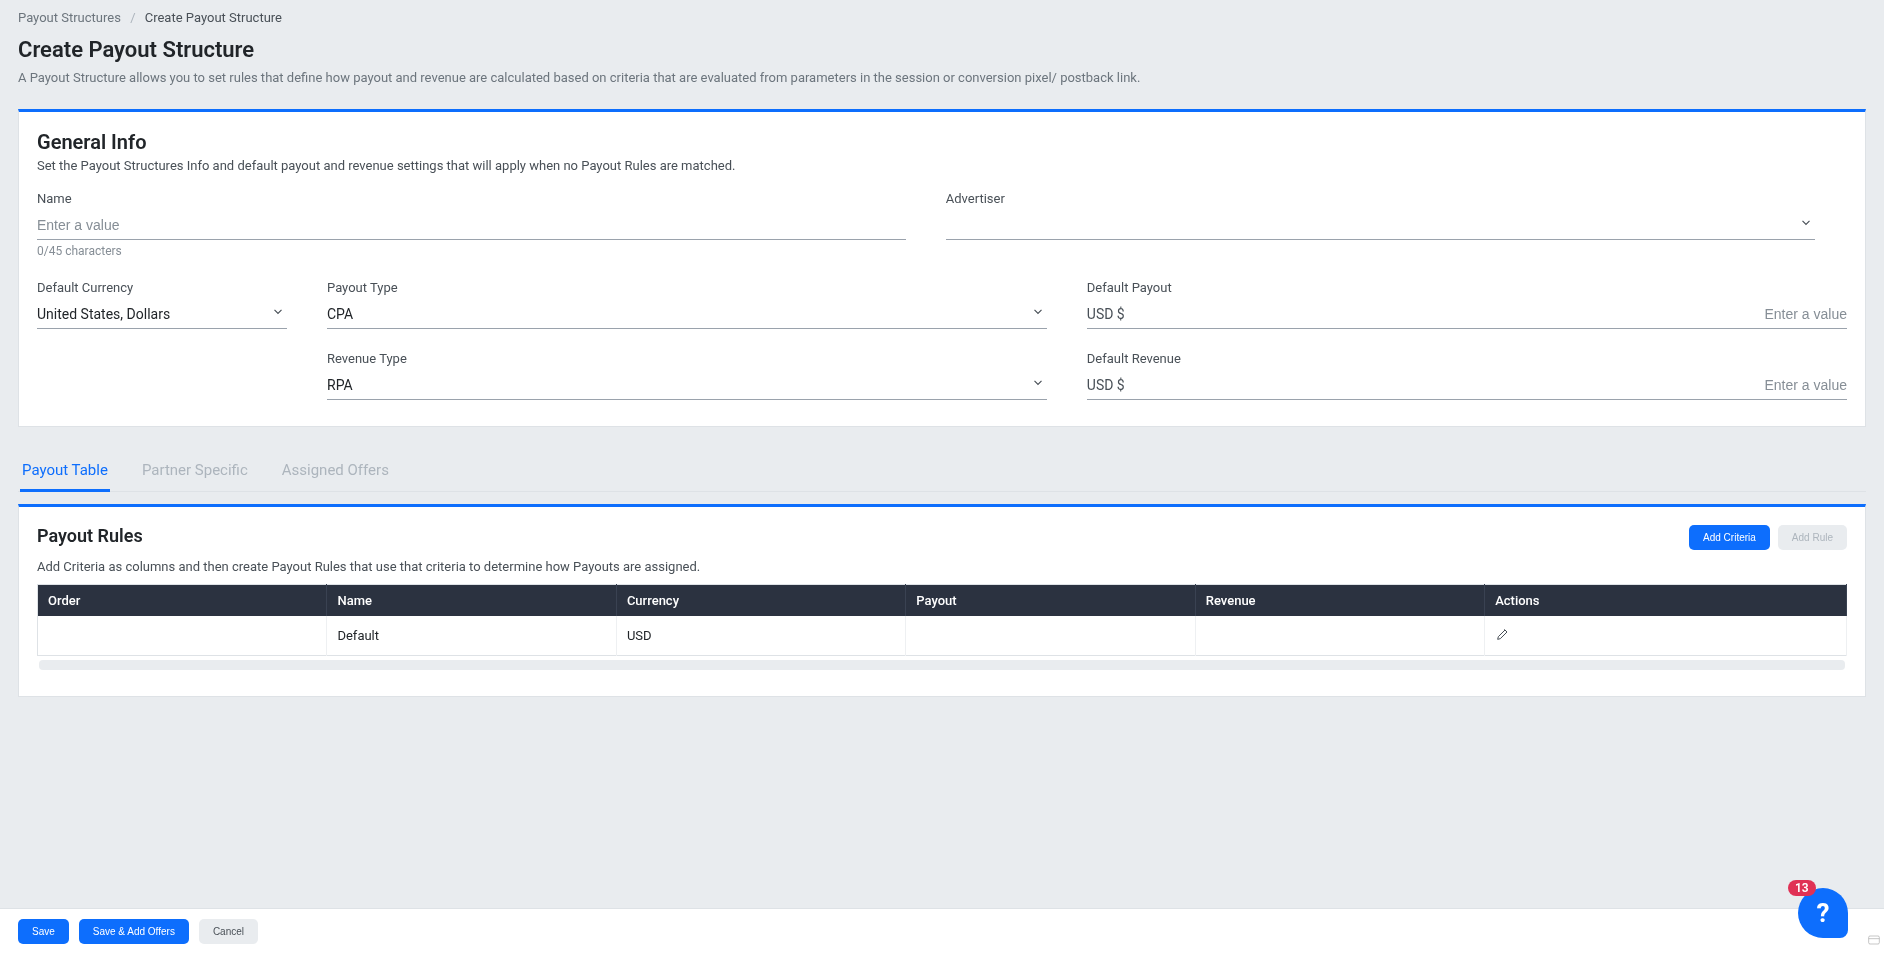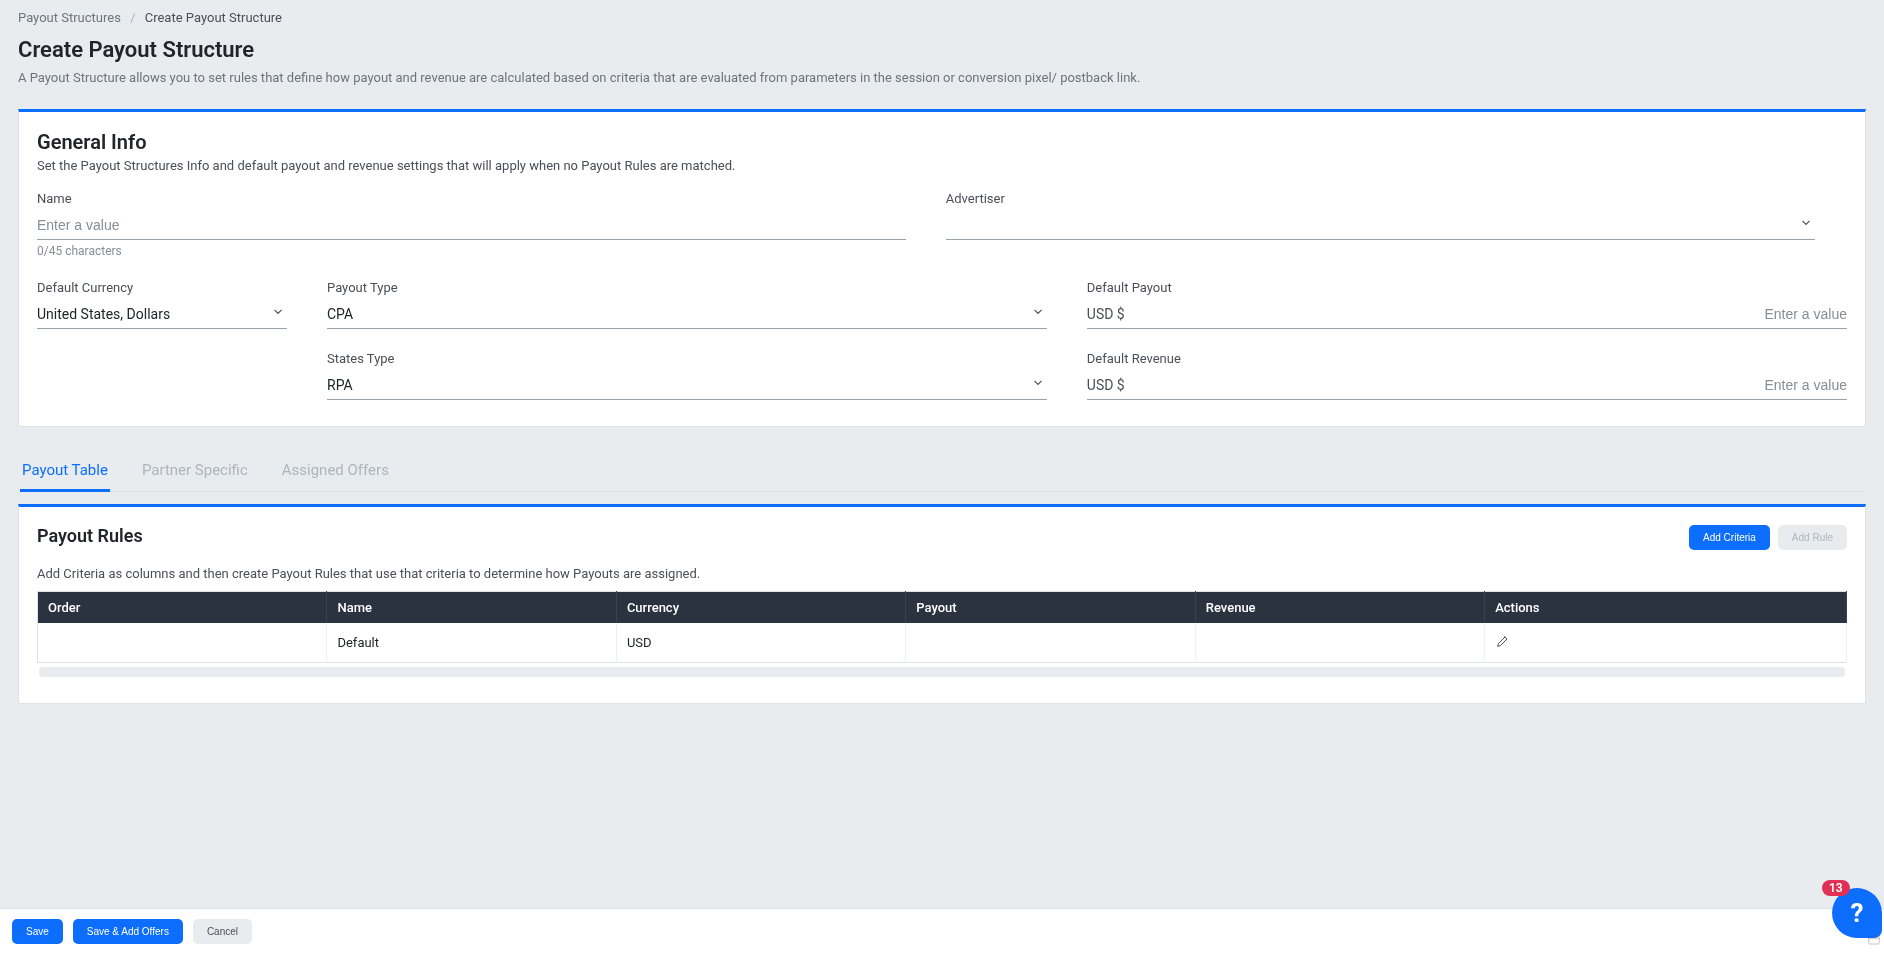--- a/index.html
+++ b/index.html
@@ -127,21 +127,21 @@
   }
 
   .rules-panel { margin-top: 12px; }
   .rules-header-row {
     display: flex;
     justify-content: space-between;
     align-items: flex-start;
     margin-bottom: 10px;
   }
   .rules-title { font-size: 18px; font-weight: 600; }
-  .rules-sub { font-size: 13px; color: #495057; margin-top: 20px; }
+  .rules-sub { font-size: 13px; color: #495057; margin-top: 13px; }
   .rules-buttons { display: flex; gap: 8px; }
   .btn {
     font-size: 10px;
     padding: 7px 14px;
     border: none;
     border-radius: 5px;
     cursor: pointer;
     font-weight: 500;
   }
   .btn-primary { background: #0d6efd; color: #fff; }
@@ -173,28 +173,28 @@
     height: 10px;
     background: #e9ecef;
     margin: 4px 2px 0 2px;
     border-radius: 4px;
   }
   .edit-icon svg { width: 16px; height: 16px; stroke: #495057; fill: none; stroke-width: 1.5; }
 
   .action-bar {
     background: #fff;
     border-top: 1px solid #dee2e6;
-    padding: 10px 12px;
+    padding: 10px 18px;
     display: flex;
     gap: 10px;
   }
 
   .help-fab {
     position: fixed;
-    right: 2px;
+    right: 36px;
     bottom: 16px;
     width: 50px; height: 50px;
     border-radius: 50% 50% 8px 50%;
     background: #0d6efd;
     color: #fff;
     display: flex;
     align-items: center;
     justify-content: center;
     font-size: 26px;
     font-weight: 700;
@@ -286,21 +286,21 @@
         <div class="input-line right">
           <span class="prefix">USD $</span>
           <input type="text" placeholder="Enter a value" style="">
         </div>
       </div>
     </div>
 
     <div class="form-row" style="margin-bottom:0;">
       <div class="form-col col-sm"></div>
       <div class="form-col col-md">
-        <div class="label">States Type</div>
+        <div class="label">Revenue Type</div>
         <div class="input-line">
           <span style="font-size:14px;">RPA</span>
           <span class="chevron">
             <svg viewBox="0 0 24 24" fill="none" stroke="currentColor" stroke-width="2">
                 <polyline points="6 9 12 15 18 9"></polyline>
               </svg>
           </span>
         </div>
       </div>
       <div class="form-col" style="flex:0 0 42%;">

